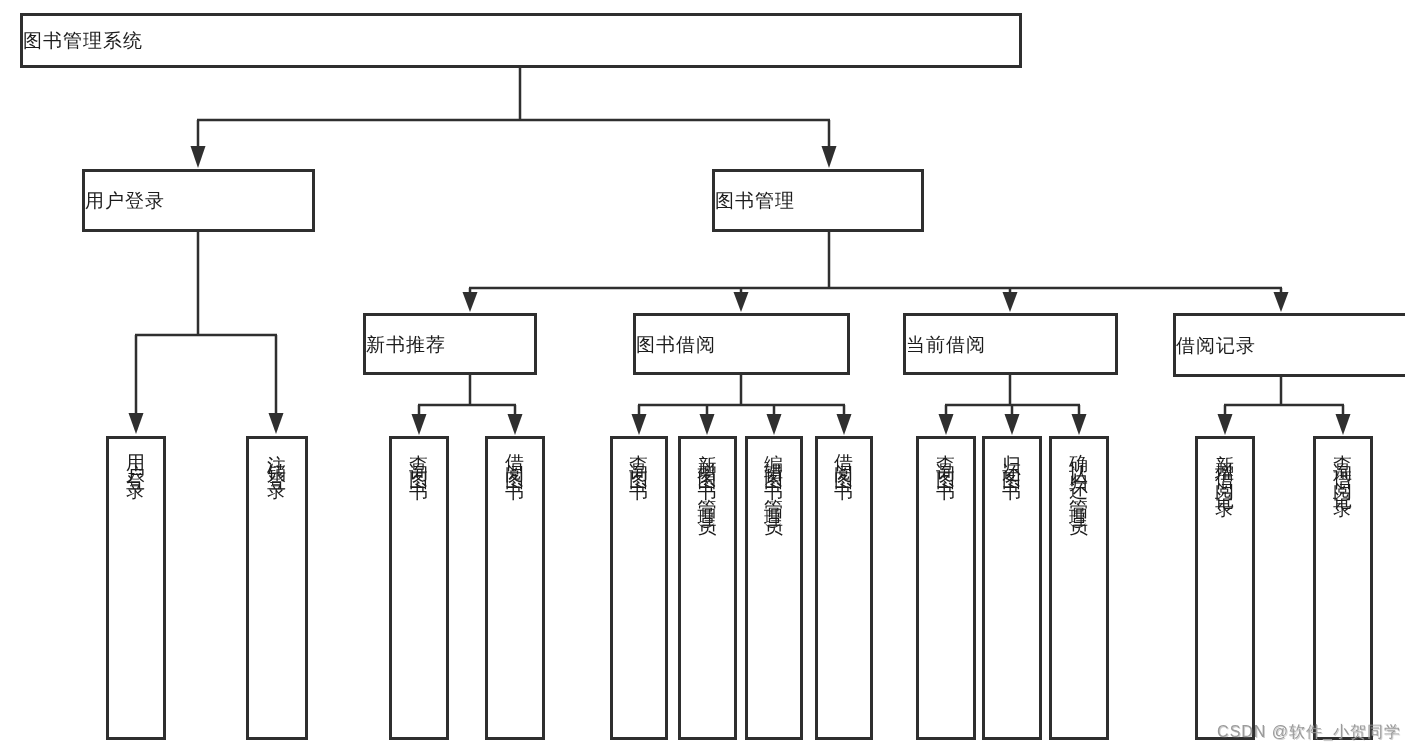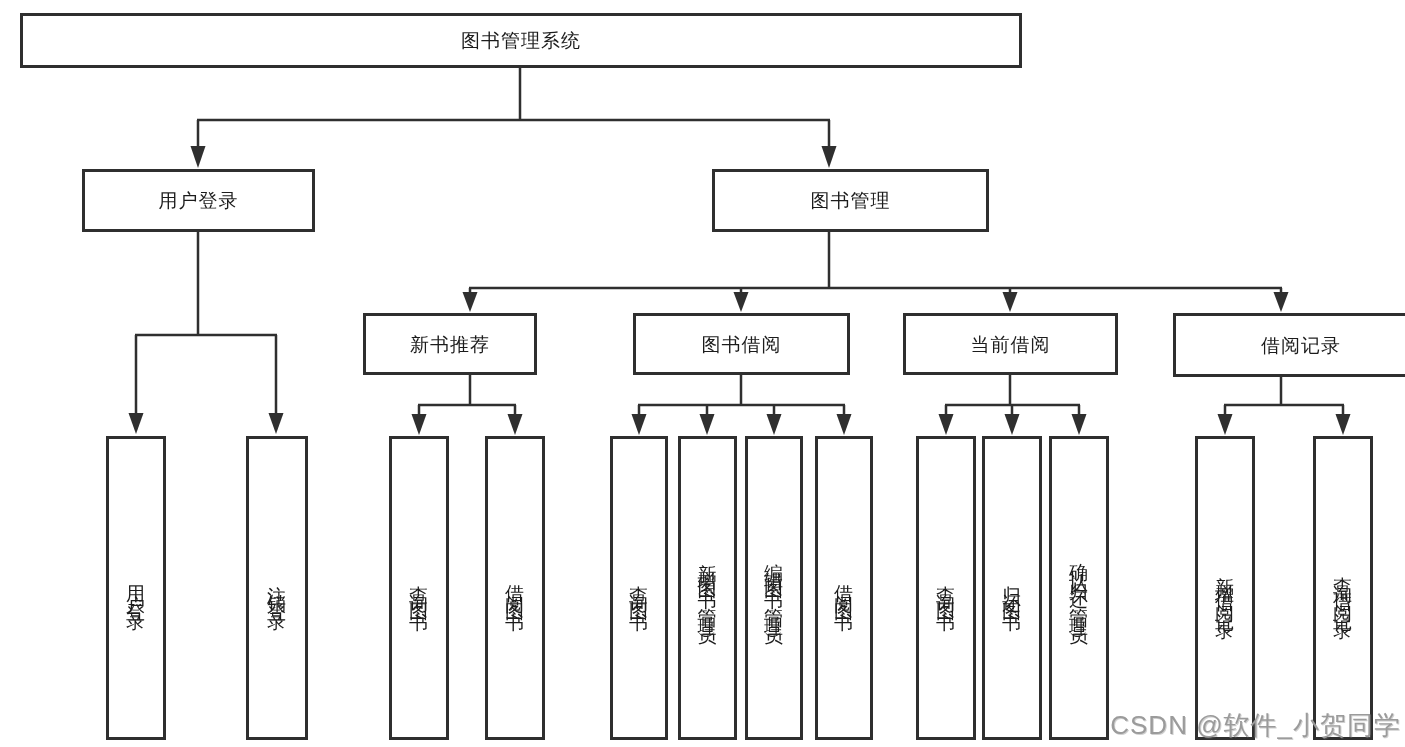--- a/index.html
+++ b/index.html
@@ -21,40 +21,40 @@
     top: 0;
     pointer-events: none;
   }
   .box {
     position: absolute;
     box-sizing: border-box;
     border: 3px solid #2f2f2f;
     background: #ffffff;
     display: flex;
     align-items: center;
-    justify-content: center;
+    justify-content: flex-start;
     color: #1c1c1c;
     font-size: 19px;
     letter-spacing: 1px;
     line-height: 1;
   }
   .box.h span { white-space: nowrap; }
   .box.v {
     writing-mode: vertical-rl;
     letter-spacing: 9px;
     line-height: 1;
   }
   .box.v span {
     display: inline-block;
   }
   .watermark {
     position: absolute;
     right: 4px;
     bottom: 4px;
-    font-size: 26px;
+    font-size: 16px;
     color: #9b9b9b;
     letter-spacing: 1px;
     white-space: nowrap;
     text-shadow: 1px 1px 0 rgba(120,120,120,0.35);
   }
 </style>
 </head>
 <body>
 
 <div class="canvas">
@@ -99,21 +99,21 @@
     </g>
   </svg>
 
   <div class="box h" style="left:20px; top:13px; width:1002px; height:55px;">
     <span>图书管理系统</span>
   </div>
 
   <div class="box h" style="left:82px; top:169px; width:233px; height:63px;">
     <span>用户登录</span>
   </div>
-  <div class="box h" style="left:712px; top:169px; width:277px; height:63px;">
+  <div class="box h" style="left:712px; top:169px; width:212px; height:63px;">
     <span>图书管理</span>
   </div>
 
   <div class="box h" style="left:363px; top:313px; width:174px; height:62px;">
     <span>新书推荐</span>
   </div>
   <div class="box h" style="left:903px; top:313px; width:215px; height:62px;">
     <span>当前借阅</span>
   </div>
   <div class="box h" style="left:633px; top:313px; width:217px; height:62px;">

